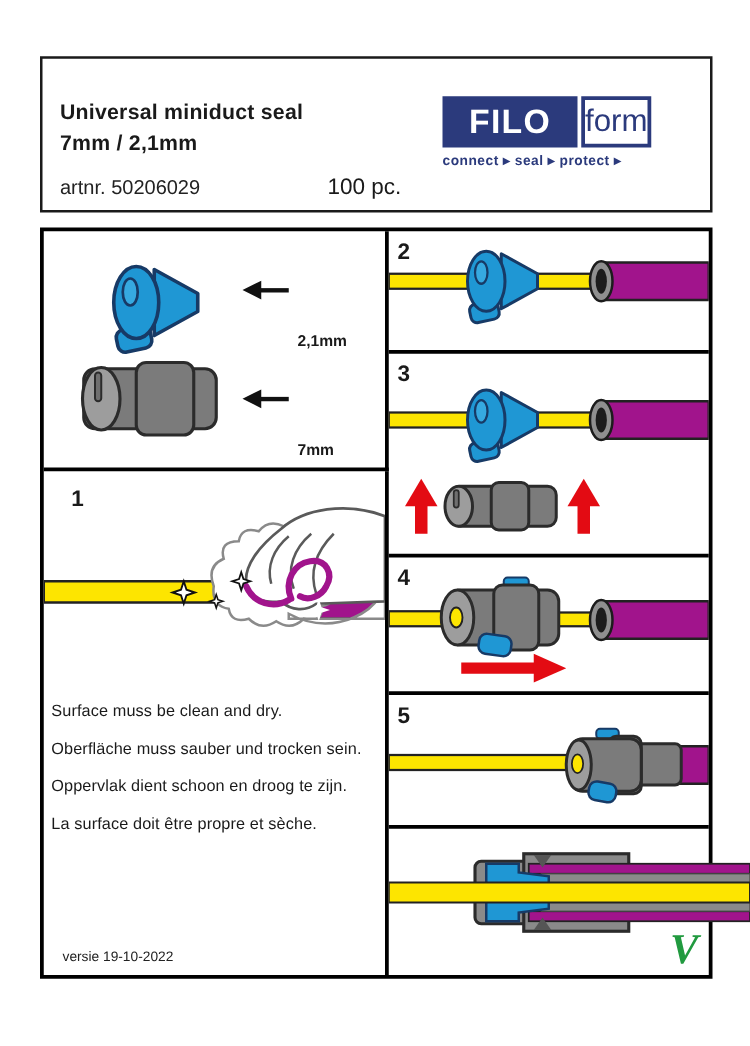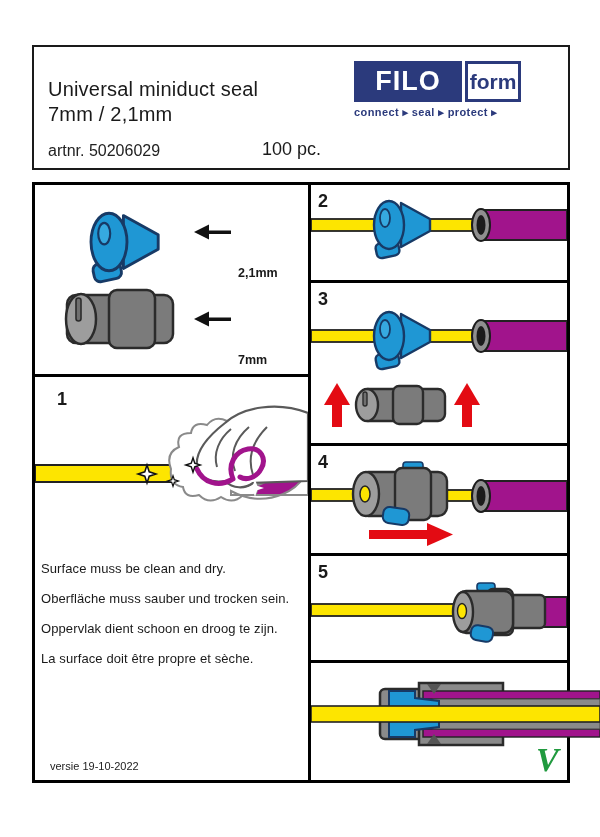--- a/index.html
+++ b/index.html
@@ -3,29 +3,29 @@
 <meta charset="utf-8">
 <style>
   html,body{margin:0;padding:0;background:#e8e8e8;}
   .page{position:relative;width:600px;height:837px;background:#ffffff;
         font-family:"Liberation Sans",sans-serif;color:#1a1a1a;overflow:hidden;}
   .abs{position:absolute;}
   .box{box-sizing:border-box;}
 
   
   .header-box{left:32px;top:45px;width:538px;height:125px;border:2px solid #1a1a1a;}
-  .title{left:14px;top:30px;font-size:20px;font-weight:normal;line-height:25px;letter-spacing:.2px;}
+  .title{left:14px;top:30px;font-size:17px;font-weight:bold;line-height:25px;letter-spacing:.2px;}
   .title span{display:block;}
   .artnr{left:14px;top:95px;font-size:16px;color:#222;}
   .qty{left:228px;top:92px;font-size:18px;font-weight:normal;}
-  .logo-wrap{left:320px;top:14px;width:212px;}
+  .logo-wrap{left:320px;top:30px;width:212px;}
   .logo-row{display:flex;align-items:stretch;justify-content:flex-start;height:41px;}
   .logo-filo{background:#2b3a7c;color:#fff;font-weight:bold;font-size:27px;
              width:108px;display:flex;align-items:center;justify-content:center;letter-spacing:1px;}
-  .logo-form{border:3px solid #2b3a7c;color:#2b3a7c;font-weight:bold;font-size:21px;
+  .logo-form{border:3px solid #2b3a7c;color:#2b3a7c;font-weight:normal;font-size:25px;
              width:56px;margin-left:3px;display:flex;align-items:center;justify-content:center;
              box-sizing:border-box;}
   .tagline{margin-top:4px;color:#2b3a7c;font-weight:bold;font-size:11px;letter-spacing:.4px;}
   .website{margin-top:12px;color:#2e3b75;font-size:13px;text-align:center;padding-left:30px;}
 
   
   .main-box{left:32px;top:182px;width:538px;height:601px;border:3px solid #000;}
   .panel{position:absolute;box-sizing:border-box;}
   .parts-panel{left:0;top:0;width:276px;height:192px;border-right:3px solid #000;border-bottom:3px solid #000;}
   .step1-panel{left:0;top:192px;width:276px;height:403px;border-right:3px solid #000;}

